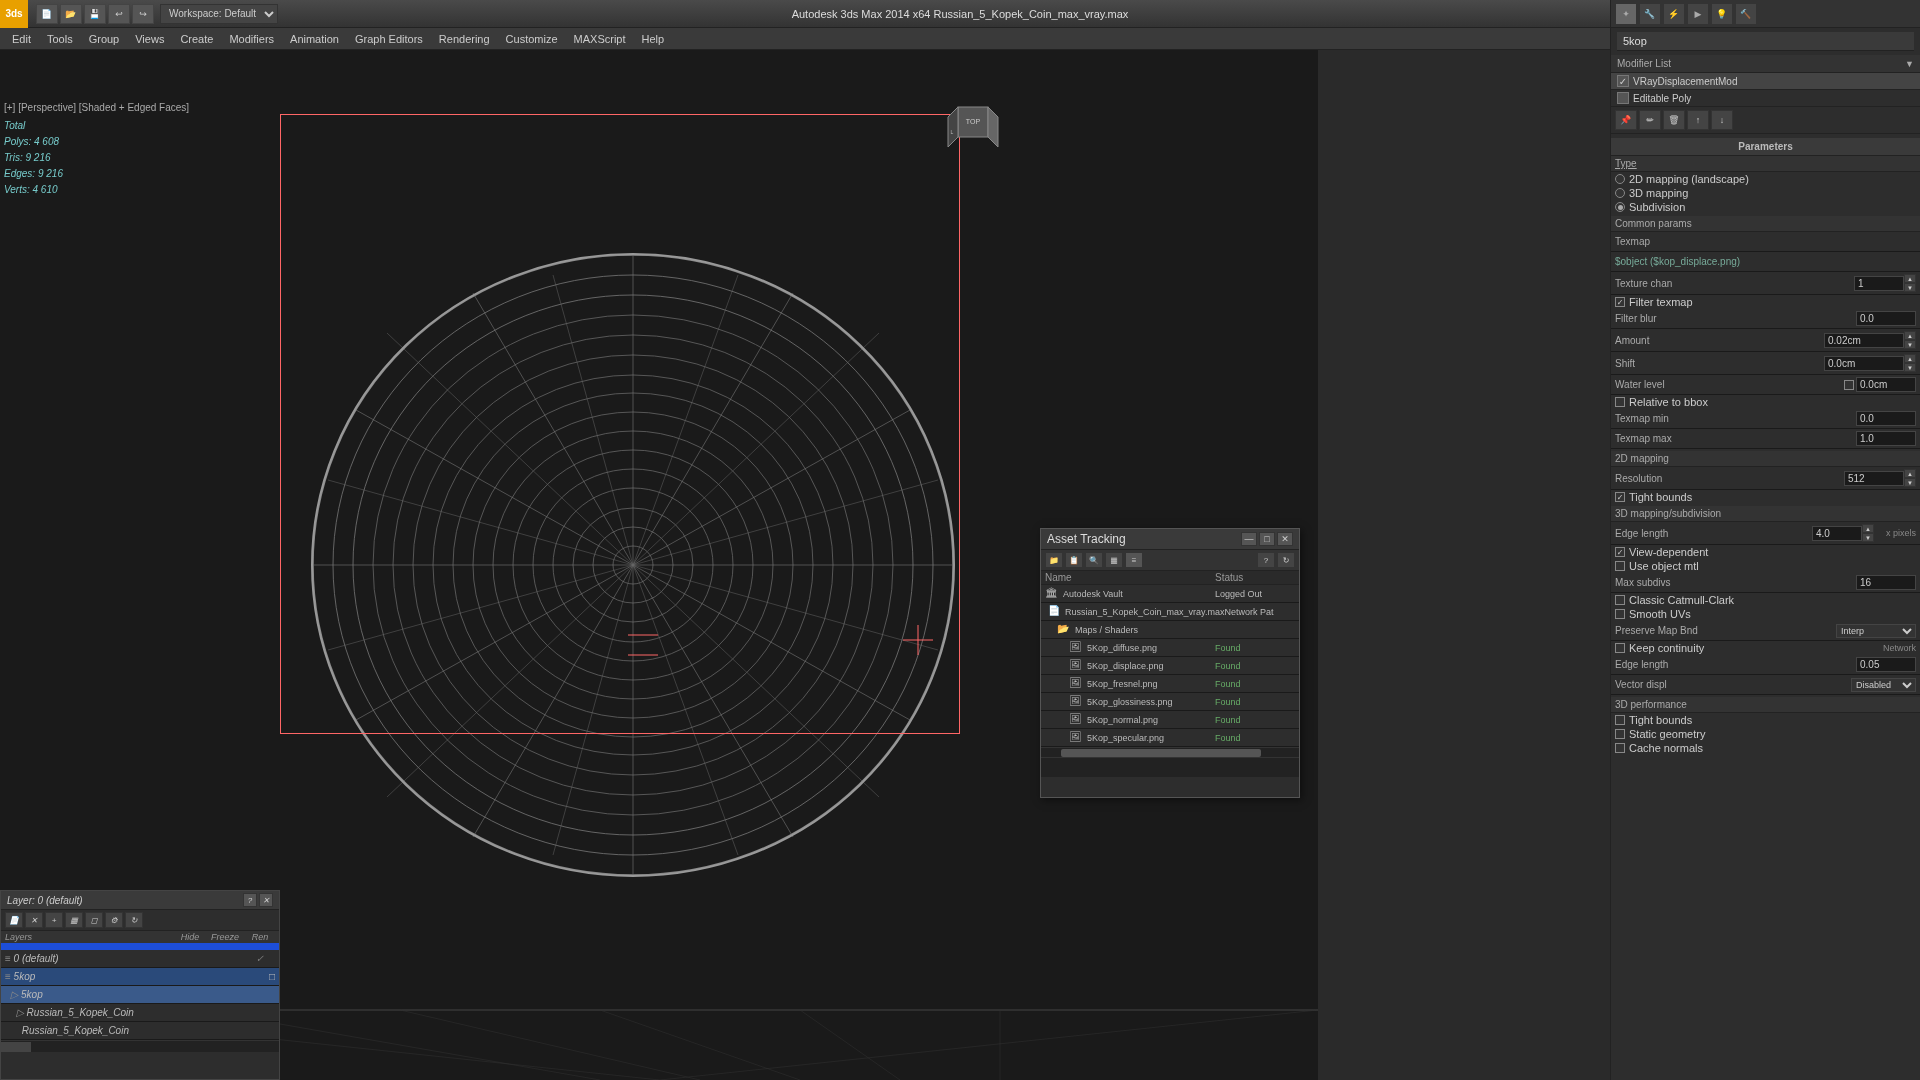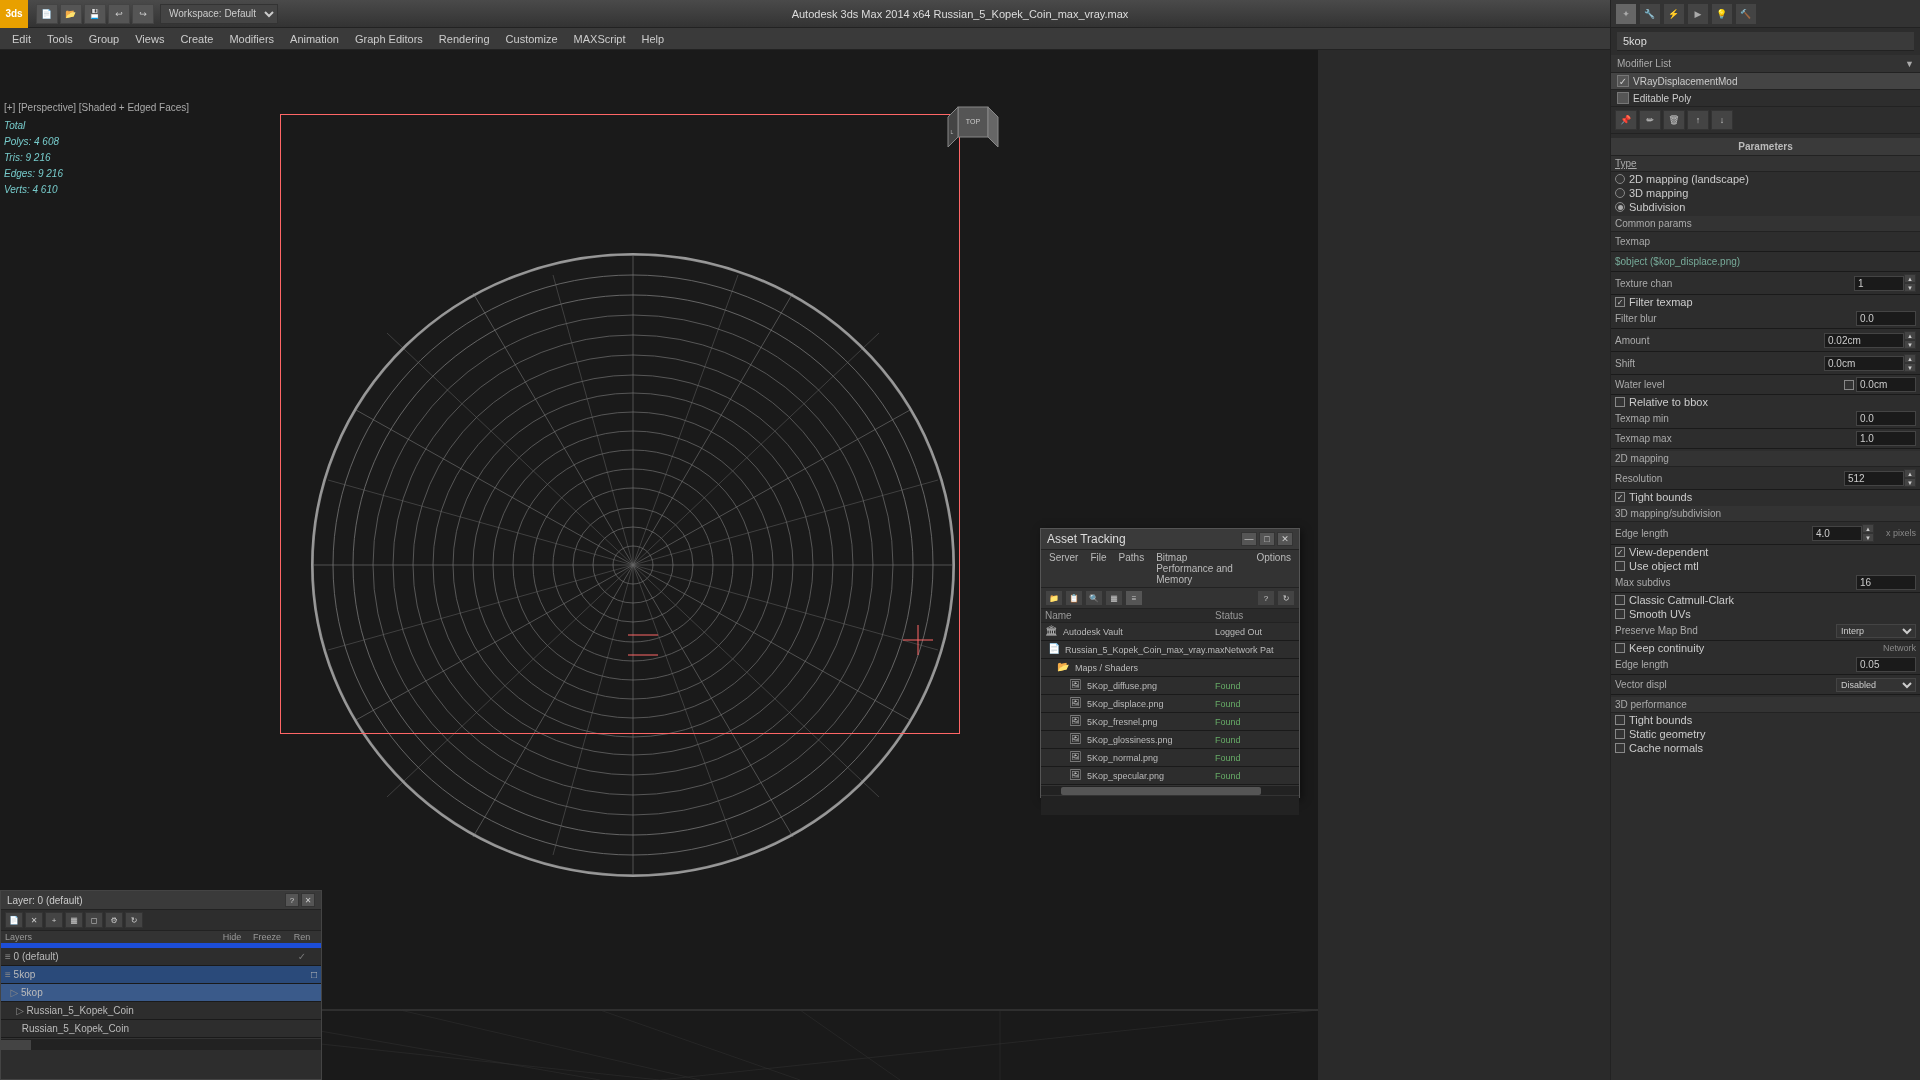--- a/index.html
+++ b/index.html
@@ -238,25 +238,26 @@
       position: absolute;
       top: 52px; right: 315px;
       width: 60px; height: 60px;
       z-index: 20;
     }
 
     
     #layer-panel {
       position: absolute;
       bottom: 0; left: 0;
-      width: 322px;
+      width: 280px;
       height: 190px;
       background: #2d2d2d;
       border: 1px solid #444;
       z-index: 30;
+      font-style: italic;
     }
     #layer-panel-header {
       background: #3a3a3a;
       padding: 2px 6px;
       display: flex; align-items: center; justify-content: space-between;
       border-bottom: 1px solid #222;
     }
     #layer-panel-header .layer-title { font-size: 10px; color: #ccc; }
     .layer-panel-btn {
       width: 14px; height: 14px;
@@ -269,21 +270,21 @@
       border-bottom: 1px solid #222;
     }
     .layer-tb-btn {
       width: 18px; height: 16px;
       background: #444; border: 1px solid #333;
       font-size: 8px; color: #ccc; cursor: pointer;
       display: flex; align-items: center; justify-content: center;
     }
     .layer-col-header {
       display: flex; padding: 1px 4px;
-      background: #333; border-bottom: 5px solid #1d4ed8;
+      background: #333; border-bottom: 7px solid #1d4ed8;
       font-size: 9px; color: #999;
     }
     .layer-col-name { flex: 1; }
     .layer-col-hide { width: 30px; text-align: center; }
     .layer-col-freeze { width: 40px; text-align: center; }
     .layer-col-render { width: 30px; text-align: center; }
 
     .layer-row {
       display: flex; align-items: center;
       padding: 1px 4px; border-bottom: 1px solid #1a1a1a;
@@ -702,21 +703,21 @@
       <span style="font-size:9px; color:#888;">Network</span>
     </div>
 
     <div class="param-row">
       <span class="param-label">Edge length</span>
       <input class="param-value" style="width: 60px;" value="0.05">
     </div>
 
     <div class="param-row">
       <span class="param-label">Vector displ</span>
-      <select style="background:#333; border:1px solid #444; color:#ccc; font-size:9px; width:80px;">
+      <select style="background:#333; border:1px solid #444; color:#ccc; font-size:9px; width:65px;">
         <option>Disabled</option>
         <option>Object</option>
         <option>Tangent</option>
       </select>
     </div>
 
     <div style="padding:2px 4px; font-size:10px; color:#aaa; background:#333; border-bottom:1px solid #222; margin-top:2px;">3D performance</div>
 
     <div class="checkbox-row">
       <div class="cb-box"></div>
@@ -807,27 +808,20 @@
 </div>
 
 <div id="asset-window">
   <div id="asset-titlebar">
     <span class="asset-title-text">Asset Tracking</span>
     <div class="asset-win-btns">
       <div class="asset-win-btn">—</div>
       <div class="asset-win-btn">□</div>
       <div class="asset-win-btn">✕</div>
     </div>
-  </div>
-  <div id="asset-menubar">
-    <span class="asset-menu">Server</span>
-    <span class="asset-menu">File</span>
-    <span class="asset-menu">Paths</span>
-    <span class="asset-menu">Bitmap Performance and Memory</span>
-    <span class="asset-menu">Options</span>
   </div>
   <div id="asset-toolbar">
     <div class="asset-tb-btn">📁</div>
     <div class="asset-tb-btn">📋</div>
     <div class="asset-tb-btn">🔍</div>
     <div class="asset-tb-btn">▦</div>
     <div class="asset-tb-btn active" style="background:#555;">≡</div>
     <div style="flex:1;"></div>
     <div class="asset-tb-btn">?</div>
     <div class="asset-tb-btn">↻</div>

